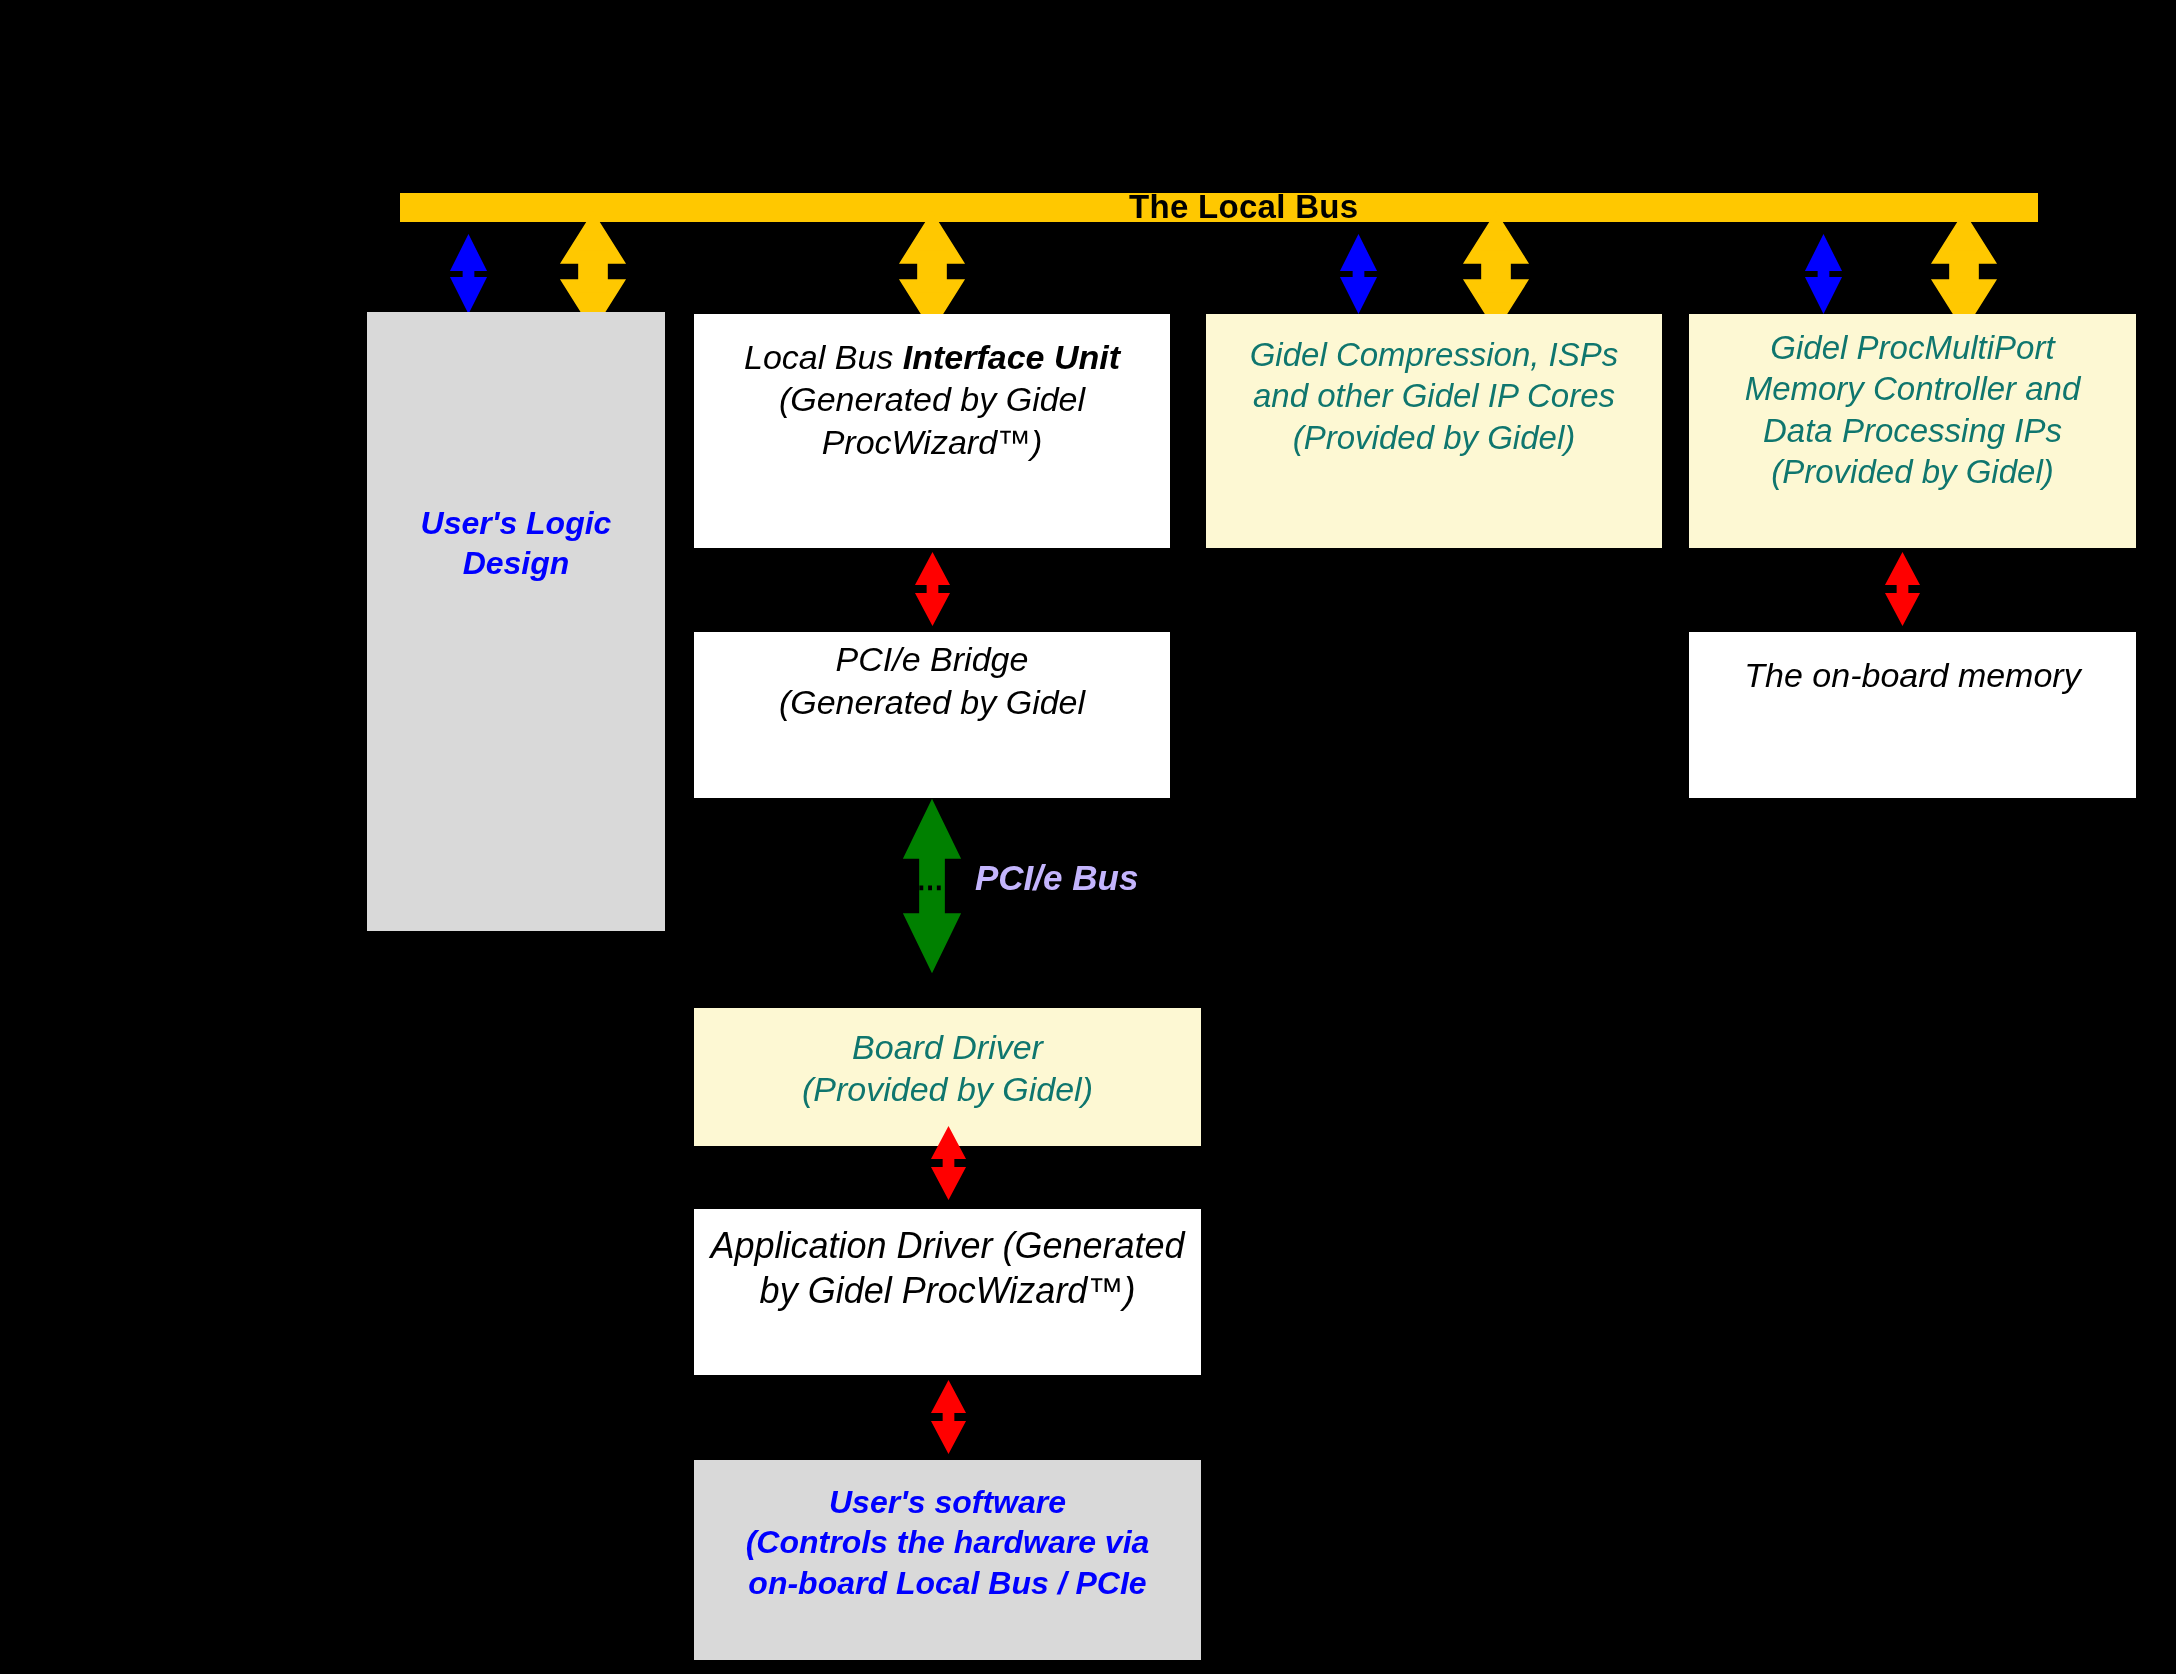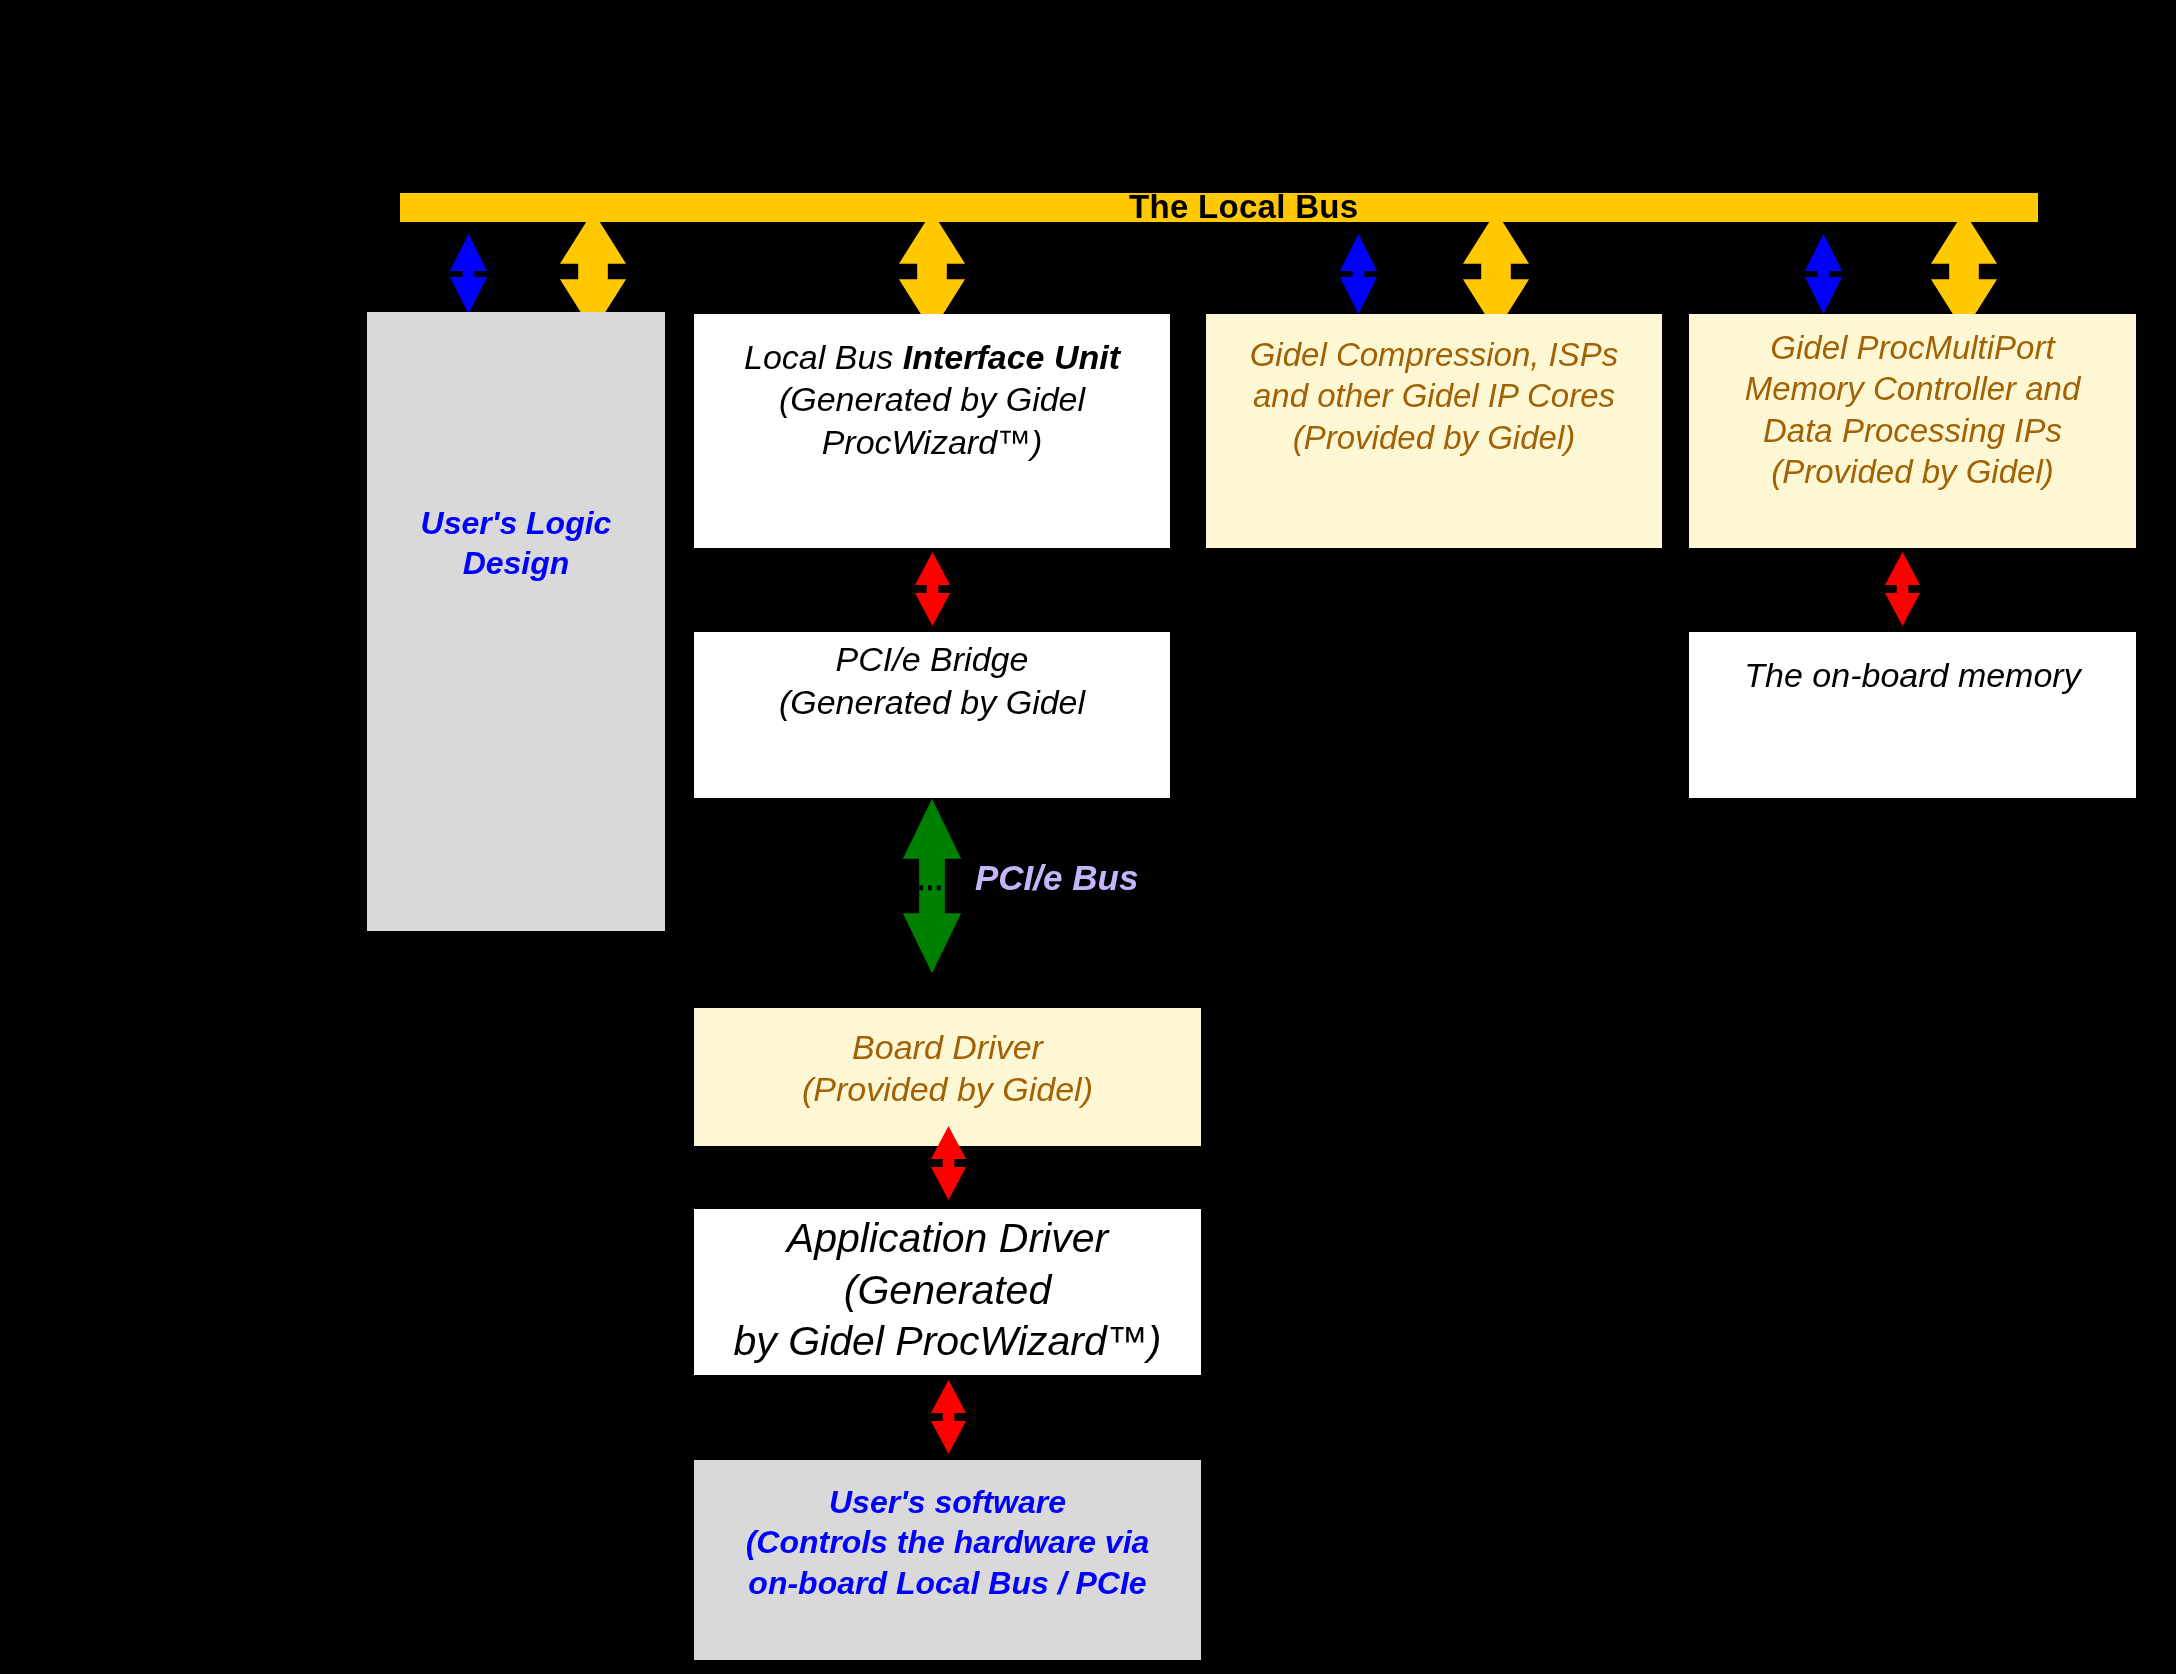--- a/index.html
+++ b/index.html
@@ -8,21 +8,21 @@
        -webkit-font-smoothing:antialiased;}
   .canvas{position:absolute;left:0;top:0;width:2177px;height:1675px;background:#000;}
 
   
   .box{position:absolute;box-sizing:border-box;display:flex;flex-direction:column;
        align-items:center;justify-content:flex-start;text-align:center;
        line-height:1.26;font-style:italic;}
   .box .ln{display:block;width:100%;}
 
   .box-white{background:#ffffff;color:#000000;}
-  .box-cream{background:#FDF8D3;color:#a16207;}
+  .box-cream{background:#FDF8D3;color:#0f766e;}
   .box-grey {background:#D9D9D9;color:#0000FF;font-weight:bold;}
 
   
   .busbar{position:absolute;background:#FFC800;}
   .busbar-label{position:absolute;color:#000;font-weight:bold;
       font-size:33px;letter-spacing:0.3px;white-space:nowrap;}
 
   
   .arrow{position:absolute;}
   .arrow svg{display:block;overflow:visible;}
@@ -151,21 +151,21 @@
     <span class="ln">(Provided by Gidel)</span>
   </div>
 
   <div class="arrow" style="left:926px;top:1126px;">
     <svg width="45" height="74" viewBox="0 0 46 76">
       <polygon points="23,0 41,34 29,34 29,42 41,42 23,76 5,42 17,42 17,34 5,34" fill="#FF0000"></polygon>
       <rect x="20" y="26" width="6" height="24" fill="#FF0000"></rect>
     </svg>
   </div>
 
-  <div class="box box-white" style="left:694px;top:1209px;width:507px;height:166px;padding-top:4px;font-size:41px;">
+  <div class="box box-white" style="left:694px;top:1209px;width:507px;height:166px;padding-top:14px;font-size:36px;">
     <span class="ln">Application Driver (Generated</span>
     <span class="ln">by Gidel ProcWizard™)</span>
   </div>
 
   <div class="arrow" style="left:926px;top:1380px;">
     <svg width="45" height="74" viewBox="0 0 46 76">
       <polygon points="23,0 41,34 29,34 29,42 41,42 23,76 5,42 17,42 17,34 5,34" fill="#FF0000"></polygon>
       <rect x="20" y="26" width="6" height="24" fill="#FF0000"></rect>
     </svg>
   </div>

